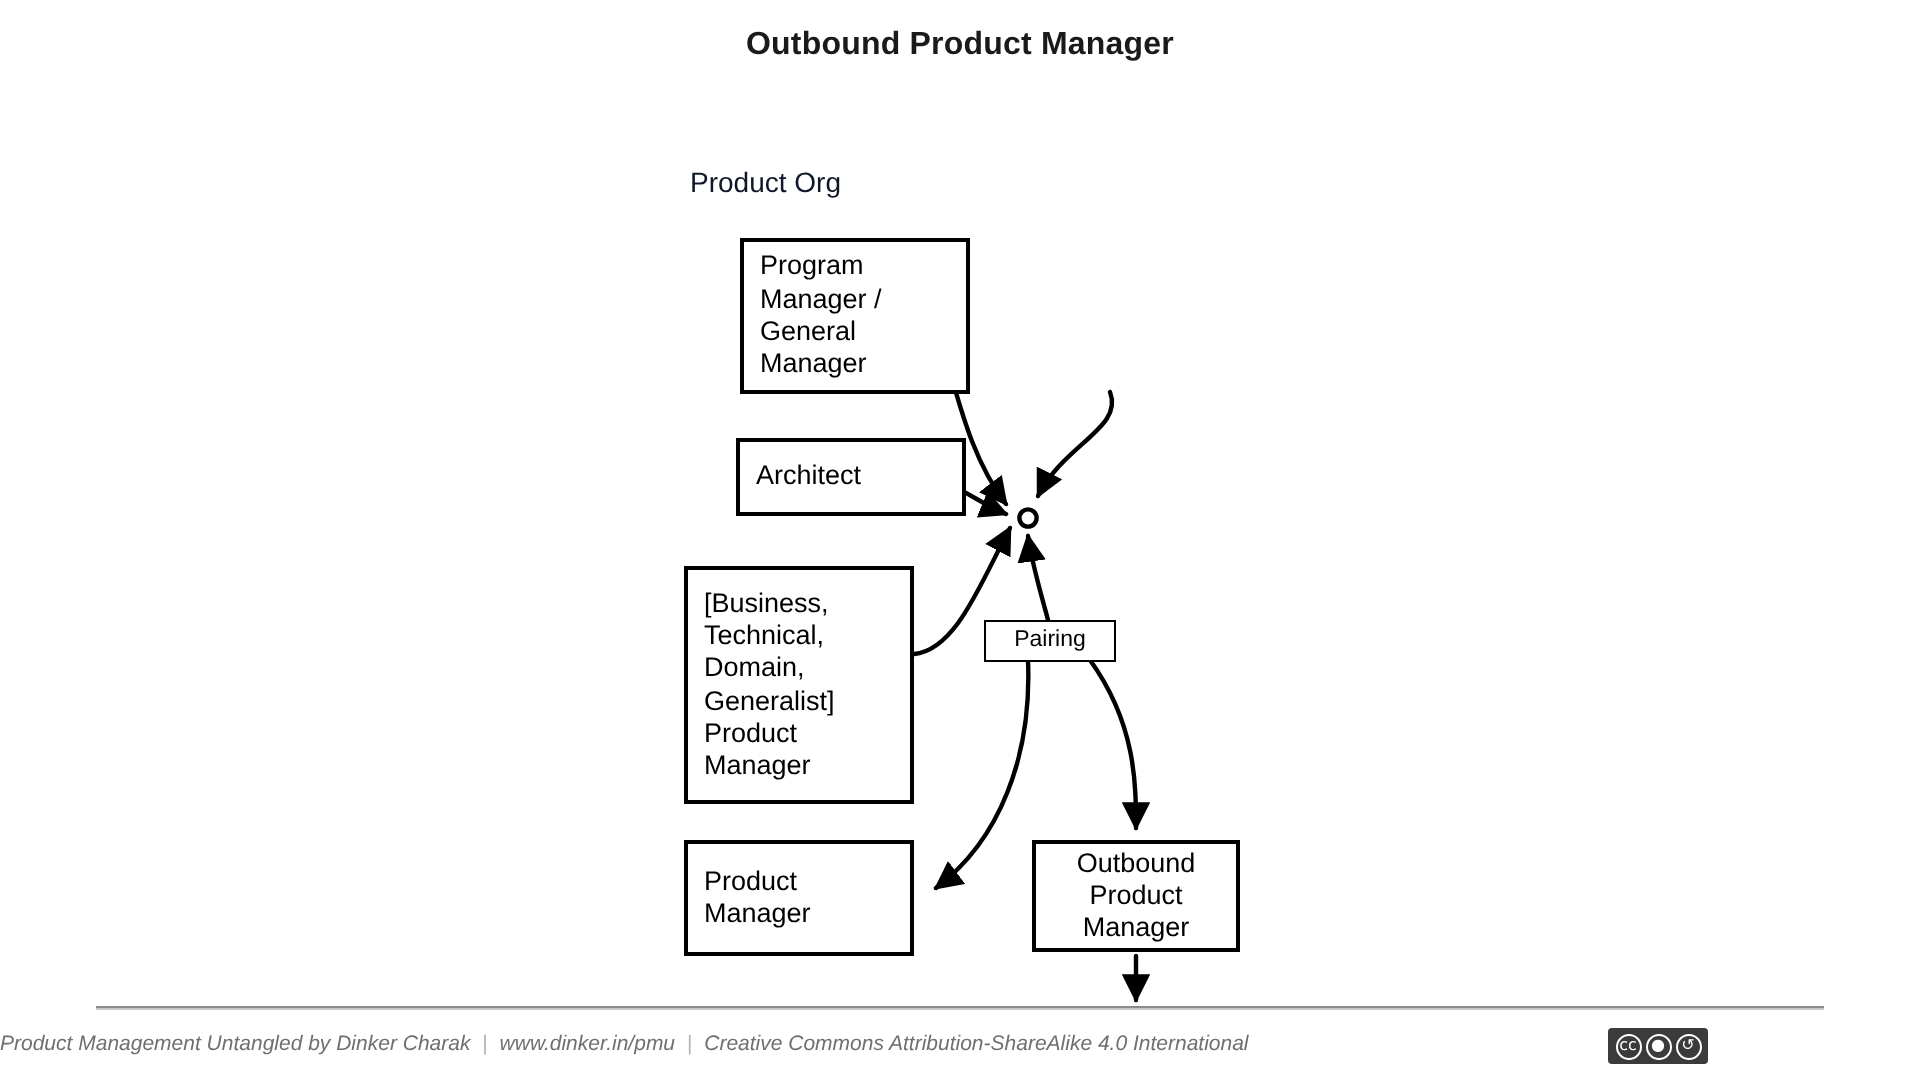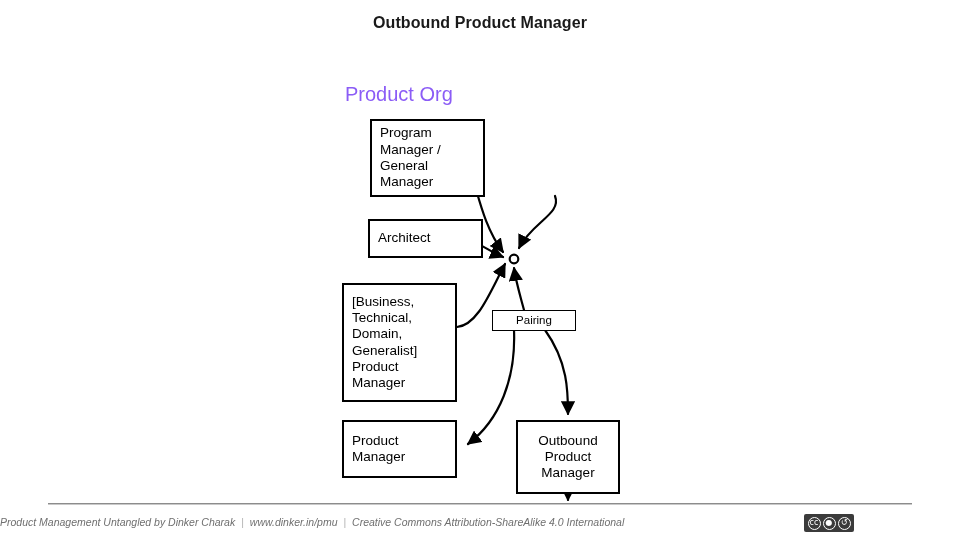--- a/index.html
+++ b/index.html
@@ -29,22 +29,22 @@
     text-align: center;
     font-size: 16px;
     font-weight: bold;
     letter-spacing: 0.1px;
     color: #1a1a1a;
   }
   #group-label {
     position: absolute;
     left: 345px;
     top: 83px;
-    font-size: 20px;
-    color: #8b5cf6;
+    font-size: 14px;
+    color: #0f172a;
     white-space: nowrap;
   }
   .node {
     position: absolute;
     box-sizing: border-box;
     background: #ffffff;
     border: 2px solid #000000;
     font-size: 13.5px;
     line-height: 16.3px;
     color: #000000;
@@ -189,27 +189,27 @@
 Generalist]
 Product
 Manager</div>
   </div>
 
   <div class="node align-left" style="left:342px; top:420px; width:115px; height:58px;">
     <div class="txt">Product
 Manager</div>
   </div>
 
-  <div class="node align-center" style="left:516px; top:420px; width:104px; height:74px;">
+  <div class="node align-center" style="left:516px; top:420px; width:104px; height:56px;">
     <div class="txt">Outbound
 Product
 Manager</div>
   </div>
 
-  <div class="node pairing align-center" style="left:492px; top:310px; width:84px; height:21px;">
+  <div class="node pairing align-center" style="left:492px; top:310px; width:66px; height:21px;">
     <div class="txt">Pairing</div>
   </div>
 
   <div id="footer-rule"></div>
 
   <div id="footer-text">
     <span>Product Management Untangled by Dinker Charak</span>
     <span class="sep">|</span>
     <span>www.dinker.in/pmu</span>
     <span class="sep">|</span>

